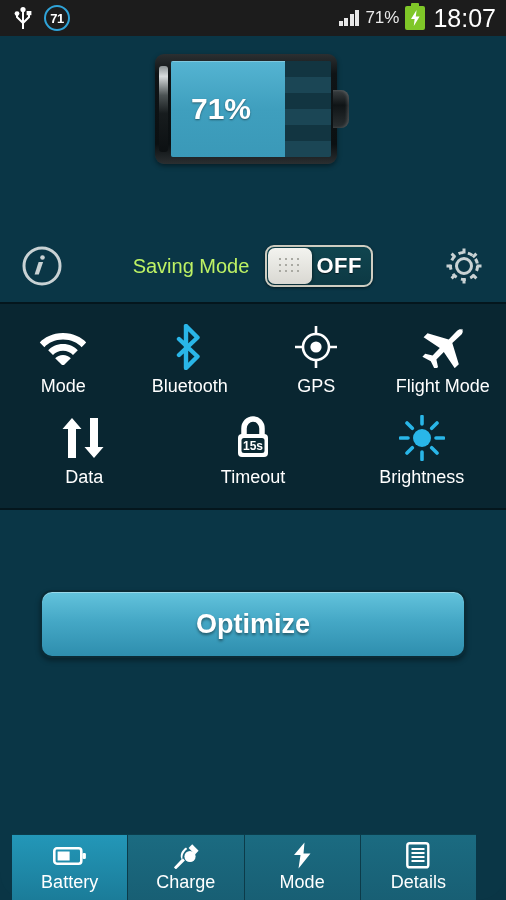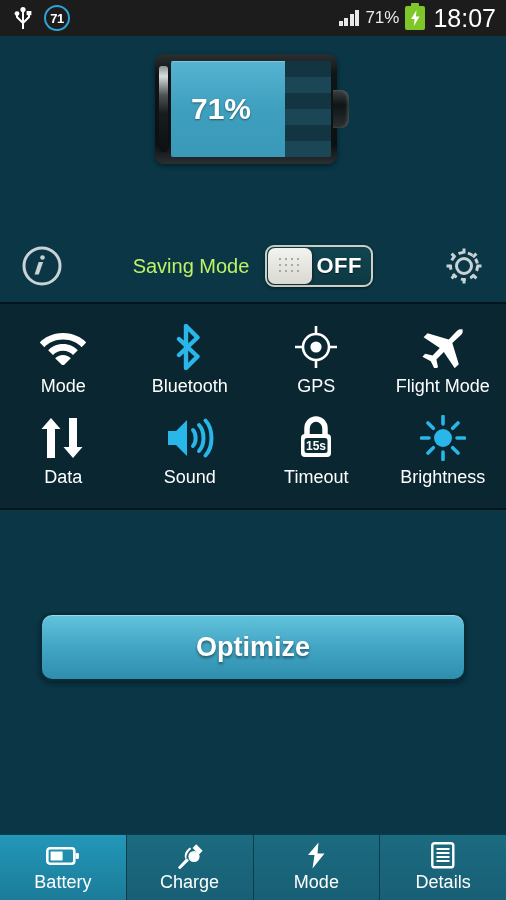--- a/index.html
+++ b/index.html
@@ -129,34 +129,34 @@
   .grid-cell {
     flex:1; display:flex; flex-direction:column; align-items:center;
     justify-content:flex-start; padding:8px 2px 10px; gap:6px;
   }
   .grid-ico { height:46px; display:flex; align-items:center; justify-content:center; }
   .grid-label { color:#ffffff; font-size:18px; }
 
   
   .body-space { position:relative; height:336px; }
   .optimize {
-    position:absolute; left:40px; top:103px; width:426px; height:68px;
+    position:absolute; left:40px; top:80px; width:426px; height:68px;
     border-radius:12px; border:2px solid #0a2b36;
     background:linear-gradient(180deg,#63c3dc 0%, #45a8c6 45%, #2e8eae 100%);
     display:flex; align-items:center; justify-content:center;
     box-shadow:0 3px 5px rgba(0,0,0,.35), inset 0 1px 0 rgba(255,255,255,.35);
   }
   .optimize span {
     color:#fff; font-size:27px; font-weight:bold;
     text-shadow:0 2px 3px rgba(0,0,0,.45);
   }
 
   
   .tabbar {
-    position:absolute; left:0; bottom:0; width:506px; height:66px;
+    position:absolute; left:12px; bottom:0; width:464px; height:66px;
     display:flex; border-top:1px solid #0b3d4c;
   }
   .tab {
     flex:1; display:flex; flex-direction:column; align-items:center;
     justify-content:center; gap:3px;
     background:linear-gradient(180deg,#1b6b81 0%, #185f74 100%);
     border-right:1px solid #0c3b49;
     position:relative;
   }
   .tab:last-child { border-right:none; }
@@ -306,33 +306,20 @@
       <div class="grid-cell">
         <span class="grid-ico">
           <svg width="48" height="44" viewBox="0 0 48 44">
             <path d="M12 2 L2.5 13 L8 13 L8 42 L16 42 L16 13 L21.5 13 Z" fill="#ffffff"></path>
             <path d="M34 42 L43.5 31 L38 31 L38 2 L30 2 L30 31 L24.5 31 Z" fill="#ffffff"></path>
           </svg>
         </span>
         <span class="grid-label">Data</span>
       </div>
 
-      <div class="grid-cell">
-        <span class="grid-ico">
-          <svg width="52" height="44" viewBox="0 0 52 44">
-            <path d="M4 15 L12 15 L23 4 L23 40 L12 29 L4 29 Z" fill="#29b6e8"></path>
-            <g stroke="#29b6e8" fill="none" stroke-linecap="round">
-              <path d="M29 14 C32.5 17.8 32.5 26.2 29 30" stroke-width="4"></path>
-              <path d="M35 9 C41 15.5 41 28.5 35 35" stroke-width="4"></path>
-              <path d="M41.5 4.5 C49.5 13 49.5 31 41.5 39.5" stroke-width="4"></path>
-            </g>
-          </svg>
-        </span>
-        <span class="grid-label">Sound</span>
-      </div>
 
       <div class="grid-cell">
         <span class="grid-ico">
           <svg width="44" height="46" viewBox="0 0 44 46">
             <path d="M13 20 L13 13.5 C13 8.2 17 4 22 4 C27 4 31 8.2 31 13.5 L31 20" stroke="#ffffff" stroke-width="5.5" fill="none"></path>
             <rect x="7" y="19" width="30" height="23" rx="4" fill="#ffffff"></rect>
             <rect x="10.5" y="23" width="23" height="15" rx="2.5" fill="#0b2a34"></rect>
             <text x="22" y="35" text-anchor="middle" font-family="Liberation Sans, sans-serif" font-size="12" font-weight="bold" fill="#ffffff">15s</text>
           </svg>
         </span>

